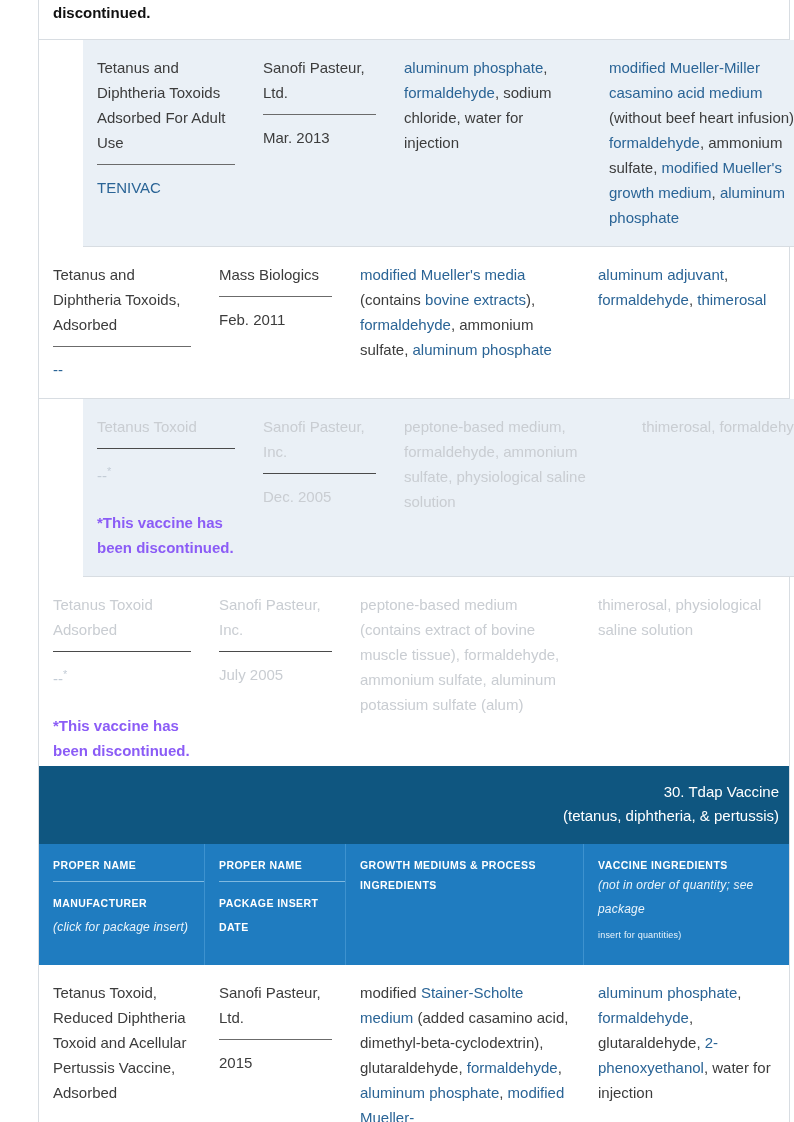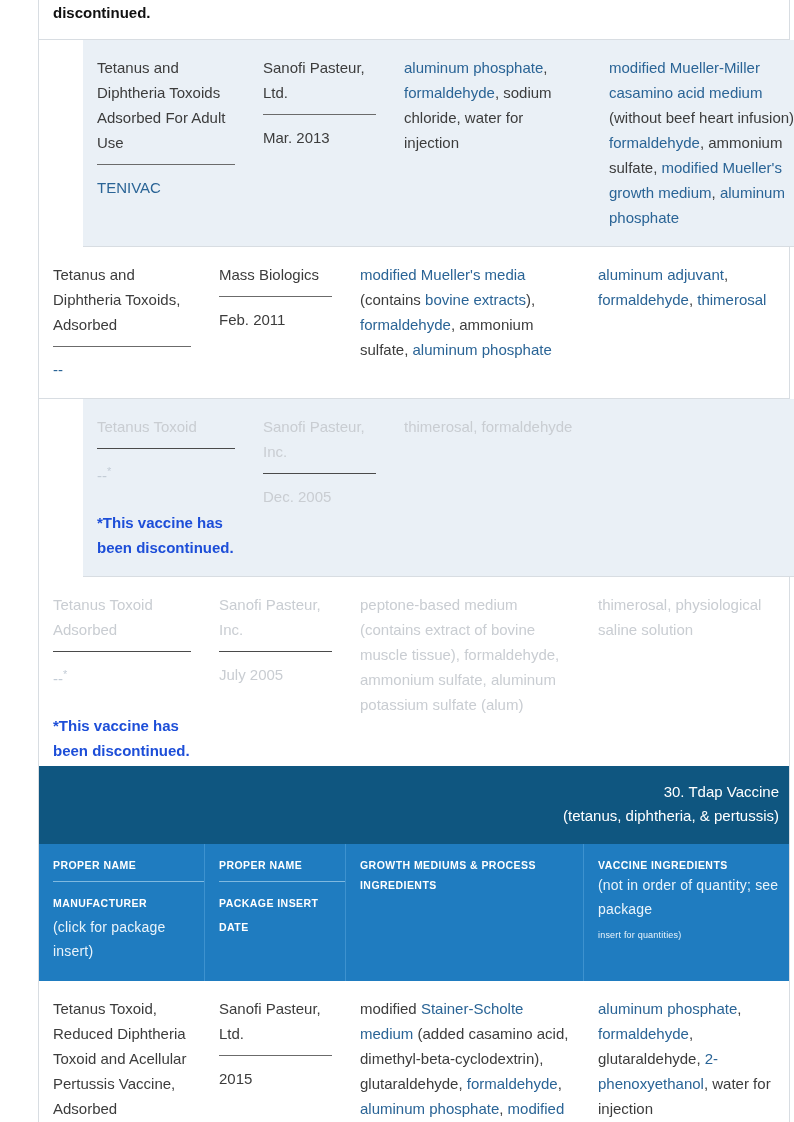--- a/index.html
+++ b/index.html
@@ -55,21 +55,21 @@
     border: 0;
     border-top: 1px solid #6b6b6b;
     margin: 9px 0 10px 0;
     width: 100%;
   }
   .vcell.muted .rule { border-top-color: #4a4a4a; }
 
   .note {
     margin-top: 22px;
     font-weight: bold;
-    color: #1d4ed8;
+    color: #8b5cf6;
     font-size: 15px;
     line-height: 25px;
   }
   .star { font-size: 11px; vertical-align: super; }
 
   
   .topclip {
     position: absolute;
     left: 38px; top: 0;
     width: 752px; height: 40px;
@@ -119,24 +119,25 @@
     border-top: 1px solid #7fb9e0;
     margin: 8px 0 9px 0;
   }
   .hcell .h2 {
     font-size: 10.5px;
     font-weight: bold;
     letter-spacing: .45px;
     line-height: 24px;
   }
   .hcell .h3 {
-    font-size: 14px;
+    font-size: 12px;
     letter-spacing: .2px;
     line-height: 24px;
     color: #eaf4fb;
+    font-style: italic;
   }
   .hcell .h3b {
     font-size: 9px;
     letter-spacing: .2px;
     line-height: 24px;
     color: #eaf4fb;
     margin-top: 2px;
   }
 </style>
 </head>
@@ -182,20 +183,21 @@
           <div>Tetanus Toxoid</div>
           <hr class="rule">
           <div><span class="lnk">--</span><span class="star lnk">*</span></div>
           <div class="note">*This vaccine has been discontinued.</div>
         </div>
         <div class="vcell c2 muted">
           <div>Sanofi Pasteur, Inc.</div>
           <hr class="rule">
           <div>Dec. 2005</div>
         </div>
+        <div class="vcell c3 muted"><span>peptone-based medium, formaldehyde, ammonium sulfate, physiological saline solution</span></div>
         <div class="vcell c4 muted"><span>thimerosal, formaldehyde</span></div>
       </div>
       <div class="vrow plain">
         <div class="vcell c1 muted">
           <div>Tetanus Toxoid Adsorbed</div>
           <hr class="rule">
           <div><span class="lnk">--</span><span class="star lnk">*</span></div>
           <div class="note">*This vaccine has been discontinued.</div>
         </div>
         <div class="vcell c2 muted">

